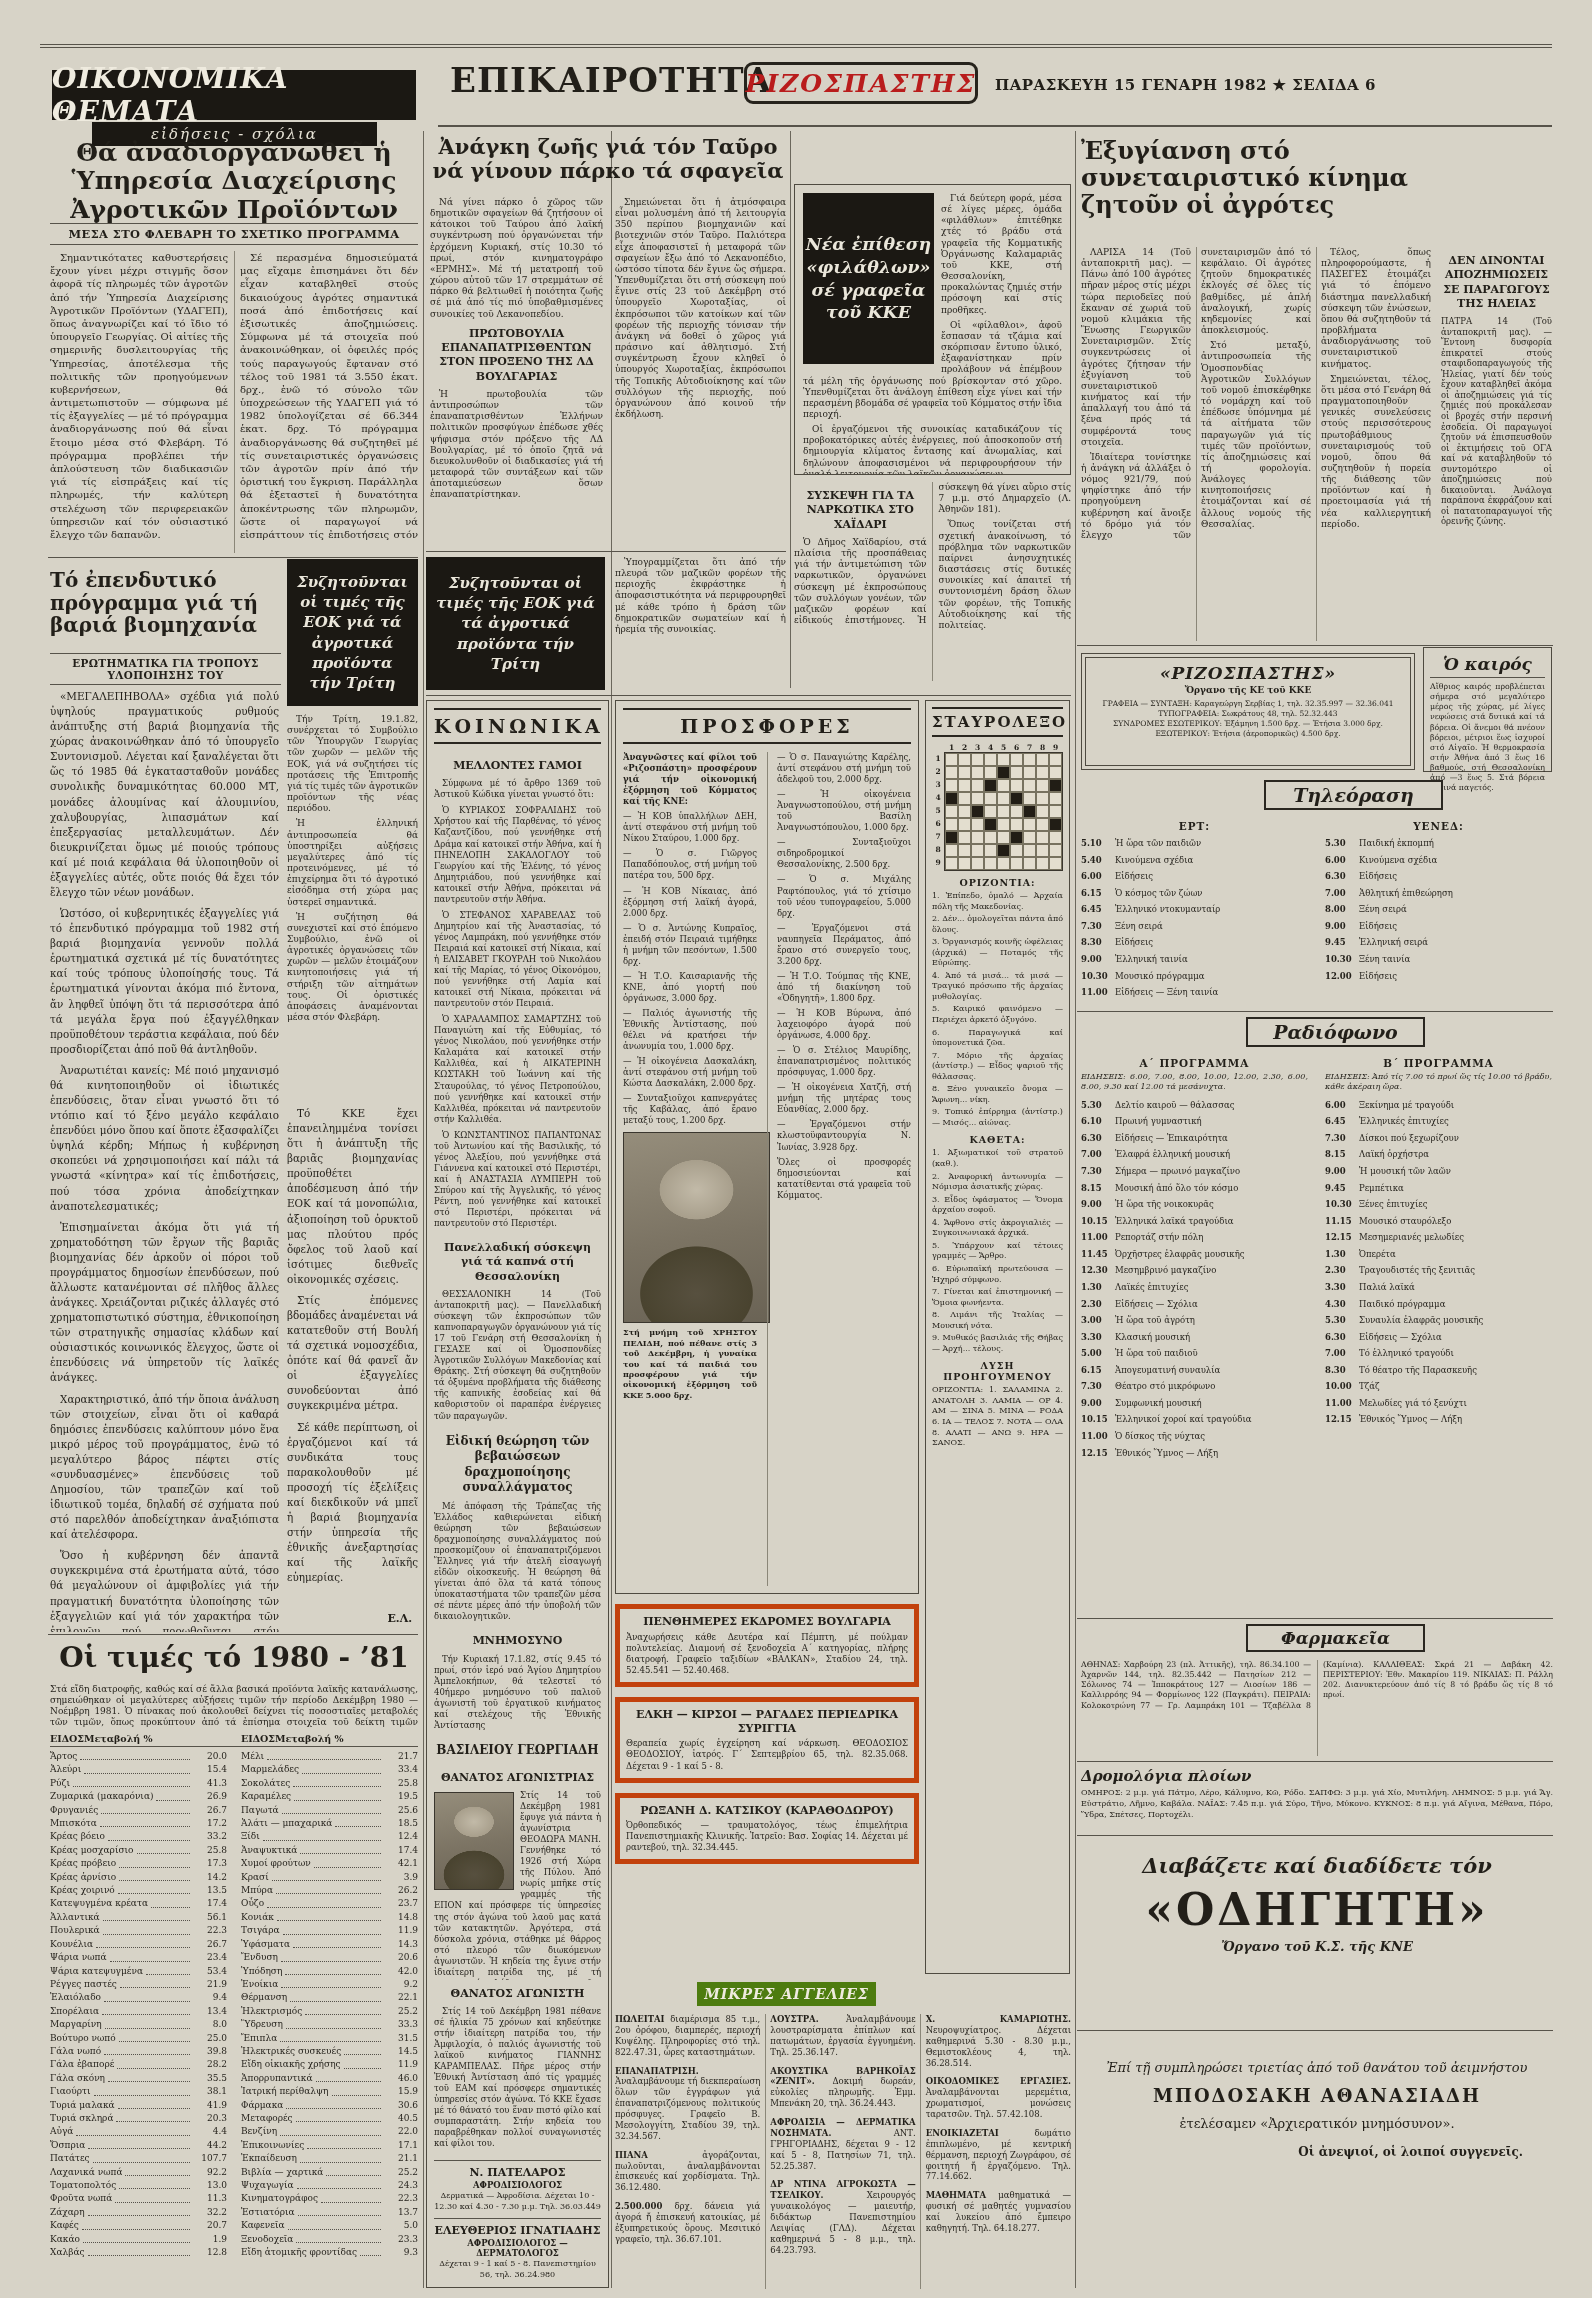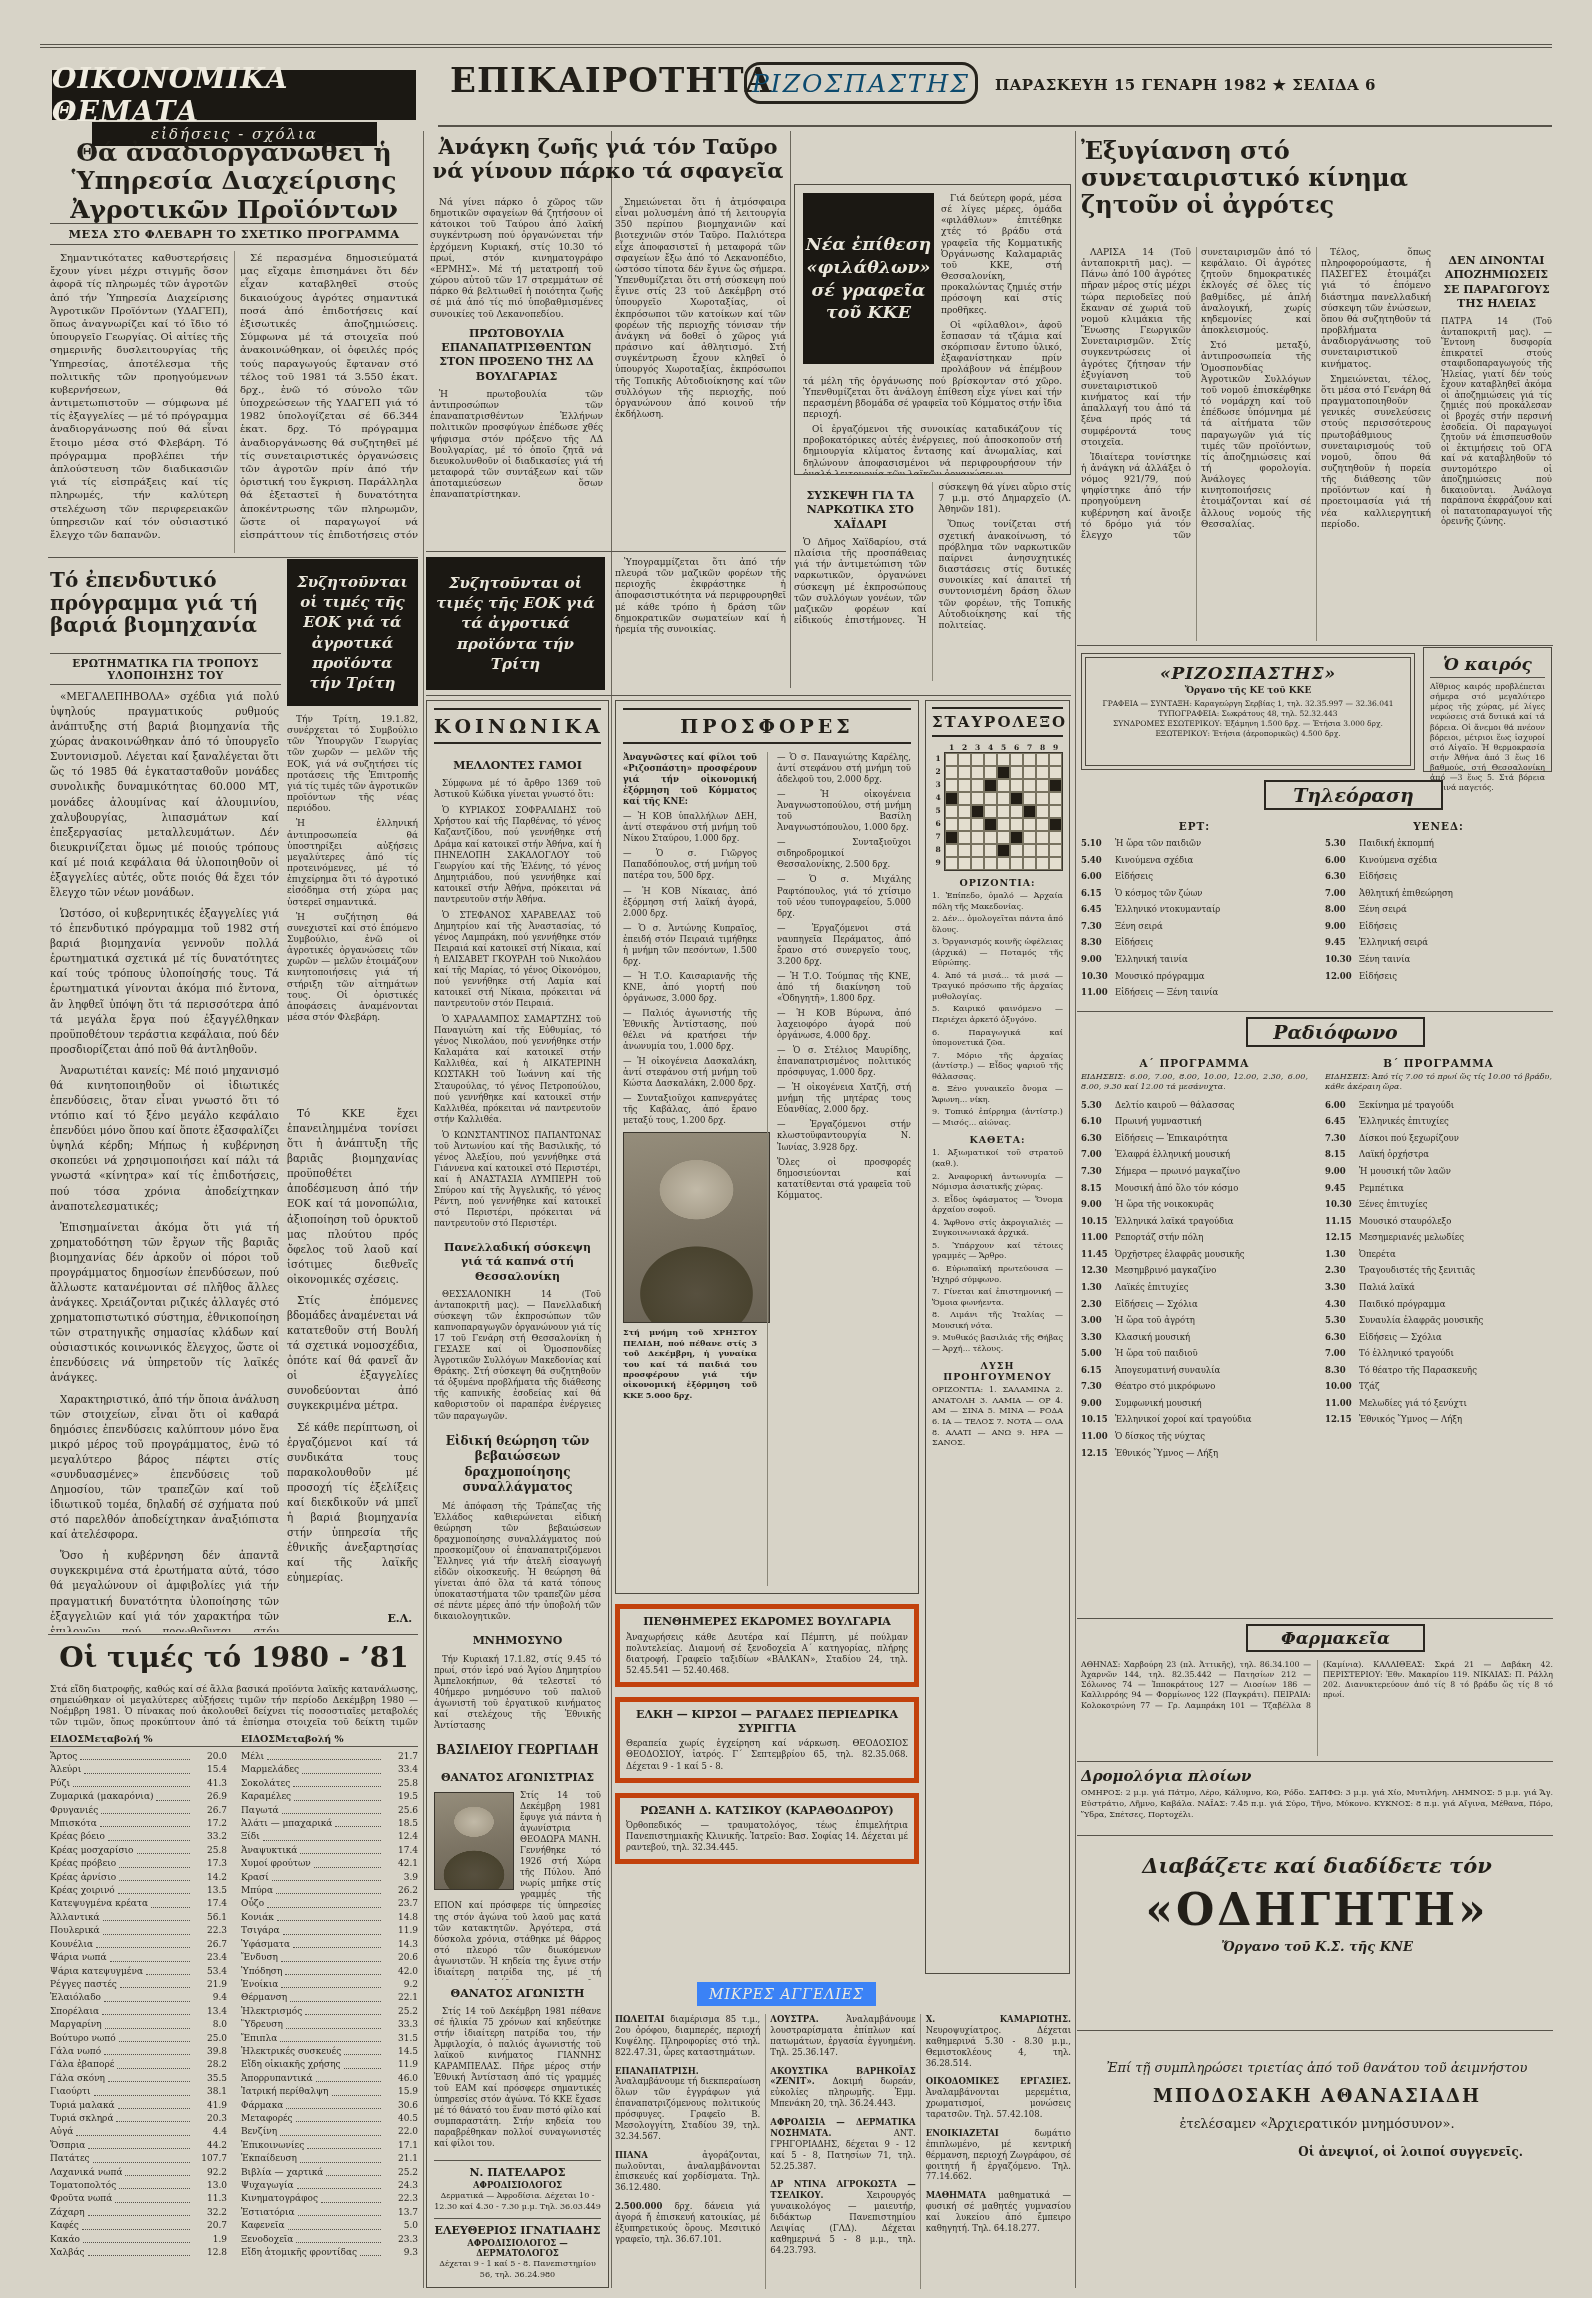--- a/index.html
+++ b/index.html
@@ -20,22 +20,22 @@
 .blackbox{background:#1b1813;color:#eae6da}
 .headline{font-weight:bold;text-align:center;line-height:1.13}
 .kicker{font-weight:bold;text-align:center;font-size:11.4px;letter-spacing:0.4px;
   border-top:1px solid #57534a;border-bottom:1px solid #57534a;padding:3px 0}
 .colhead{font-weight:bold;text-align:center;letter-spacing:4px;font-size:19px;
   border-top:2px solid #2a2720;border-bottom:2px solid #2a2720;padding:5px 0;margin-bottom:8px}
 .subhead{font-weight:bold;text-align:center;font-size:11px;margin:7px 0 5px;line-height:1.3}
 .secbox{border:1px solid #4e4a40;padding:8px;background:#d7d3c7}
 .sig{text-align:right;font-weight:bold;font-size:11px;padding-right:6px;margin-top:4px}
 .dateline{font-size:15px;font-weight:bold;letter-spacing:0.5px}
-.logoBox{border:3px solid #26231c;border-radius:16px;display:flex;align-items:center;justify-content:center;
-  font-style:italic;font-weight:normal;font-size:25px;letter-spacing:2px;color:#0c4a6e}
+.logoBox{border:3px solid #26231c;border-radius:9px;display:flex;align-items:center;justify-content:center;
+  font-style:italic;font-weight:bold;font-size:25px;letter-spacing:2px;color:#b91c1c}
 .ribbon{background:#1b1813;color:#e7e3d6;font-style:italic;font-size:15px;display:flex;
   align-items:center;justify-content:center;letter-spacing:2px}
 .econ{background:#1b1813;color:#efebdf;display:flex;align-items:center;justify-content:center;
   font-weight:bold;font-style:italic;font-size:28px;letter-spacing:1px}
 
 .prhead{display:flex;gap:14px;font-weight:bold;font-size:9.5px;border-bottom:1px solid #57534a;padding-bottom:2px;margin-bottom:3px}
 .prhead .half{flex:1;display:flex;justify-content:flex-start}
 .pr{display:flex;gap:14px;font-size:9px;line-height:13.4px}
 .half{flex:1;display:flex;align-items:flex-end;min-width:0}
 .it{white-space:nowrap;overflow:hidden}
@@ -47,22 +47,22 @@
 .proglabel{font-weight:bold;text-align:center;font-size:10.4px;letter-spacing:1px;margin-bottom:3px}
 .newsline{font-size:8px;line-height:1.3;text-align:justify;margin-bottom:4px;font-style:italic}
 .boxtitle{border:2px solid #2a2720;font-weight:bold;font-style:italic;font-size:19px;
   display:flex;align-items:center;justify-content:center;background:#d7d3c7}
 
 .cl{break-inside:avoid;font-size:8.5px;line-height:1.28;text-align:justify;margin-bottom:8px}
 .clh{font-weight:bold}
 .mad{border:5px solid #c2410c;padding:6px;margin-bottom:10px}
 .madh{font-weight:bold;font-size:11px;text-align:center;margin-bottom:3px;line-height:1.25}
 .madb{font-size:8.5px;line-height:1.3;text-align:justify}
-.label-strip{background:#3b82f6;color:#efebdf;display:flex;align-items:center;justify-content:center;
-  font-weight:normal;font-style:italic;font-size:14px;letter-spacing:1px}
+.label-strip{background:#4d7c0f;color:#efebdf;display:flex;align-items:center;justify-content:center;
+  font-weight:bold;font-style:italic;font-size:14px;letter-spacing:1px}
 
 .off{font-size:8.5px;line-height:1.3;text-align:justify;margin-bottom:4px}
 .gam{font-size:8.5px;line-height:1.3;text-align:justify;margin-bottom:5px;text-indent:8px}
 .cap{font-size:8px;font-weight:bold;text-align:justify;line-height:1.3;margin:4px 0 6px}
 .konbox{border:1px solid #4e4a40;padding:7px;display:flex;flex-direction:column;overflow:hidden}
 .docad{text-align:center;border-top:1px solid #57534a;padding-top:5px;margin-top:6px}
 .docname{font-weight:bold;font-size:11px}
 .docsub{font-weight:bold;font-size:8.5px;margin:1px 0}
 .docinfo{font-size:8px;line-height:1.3}
 

